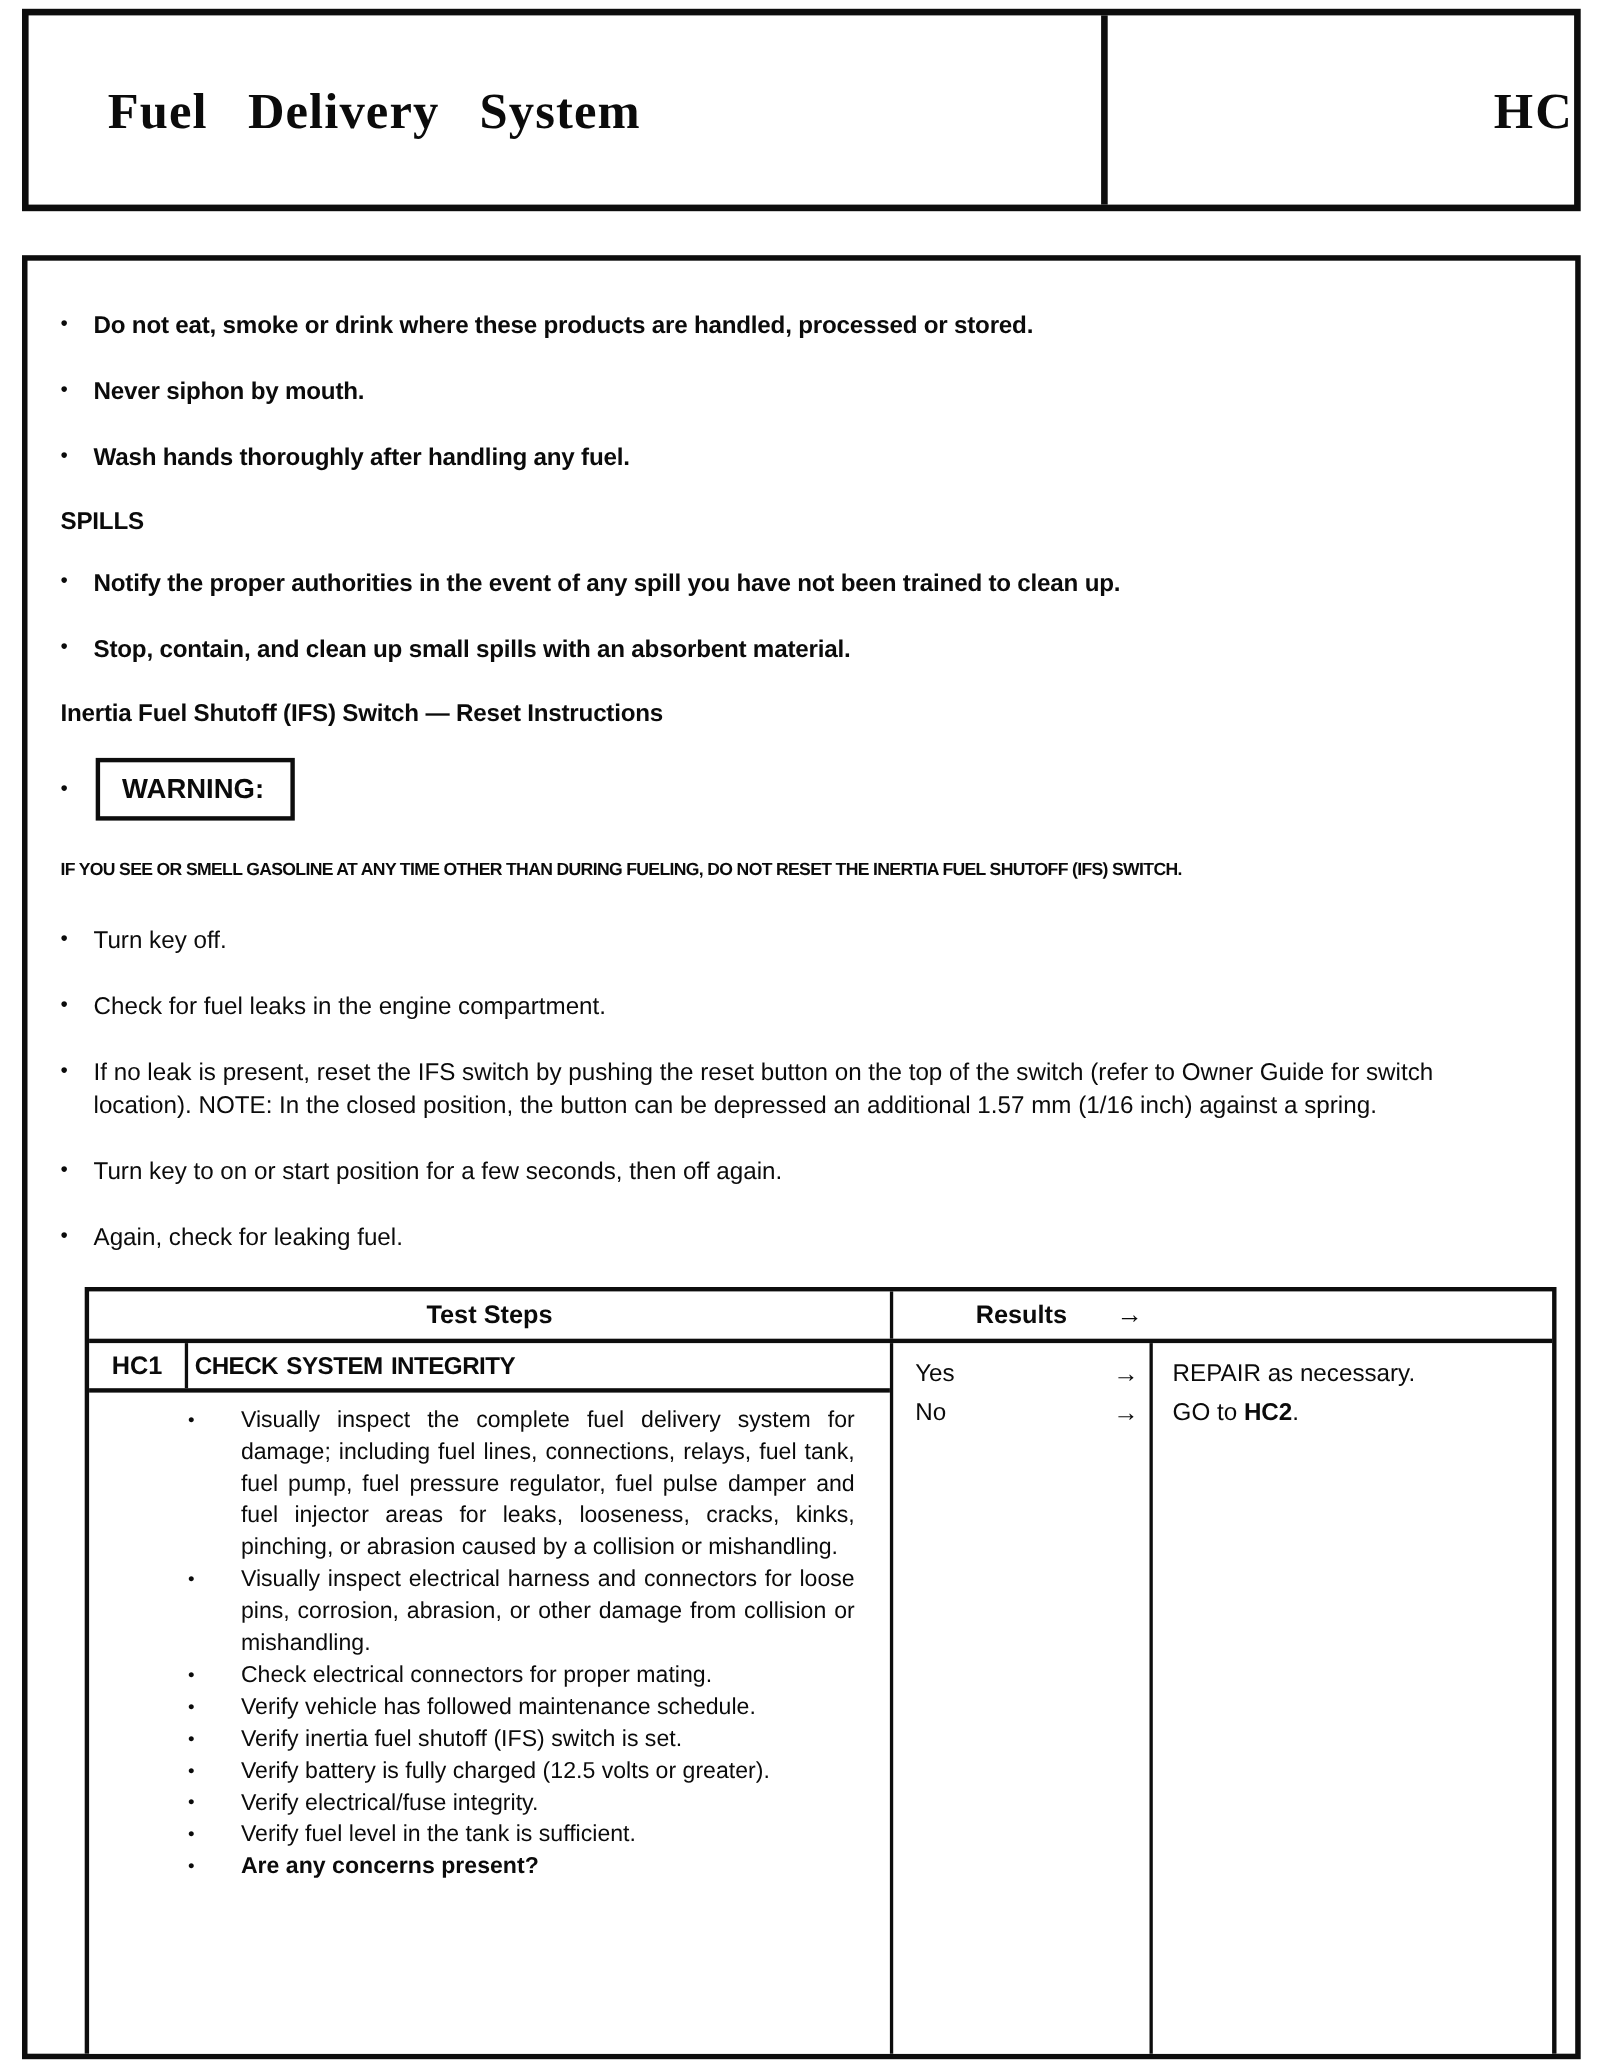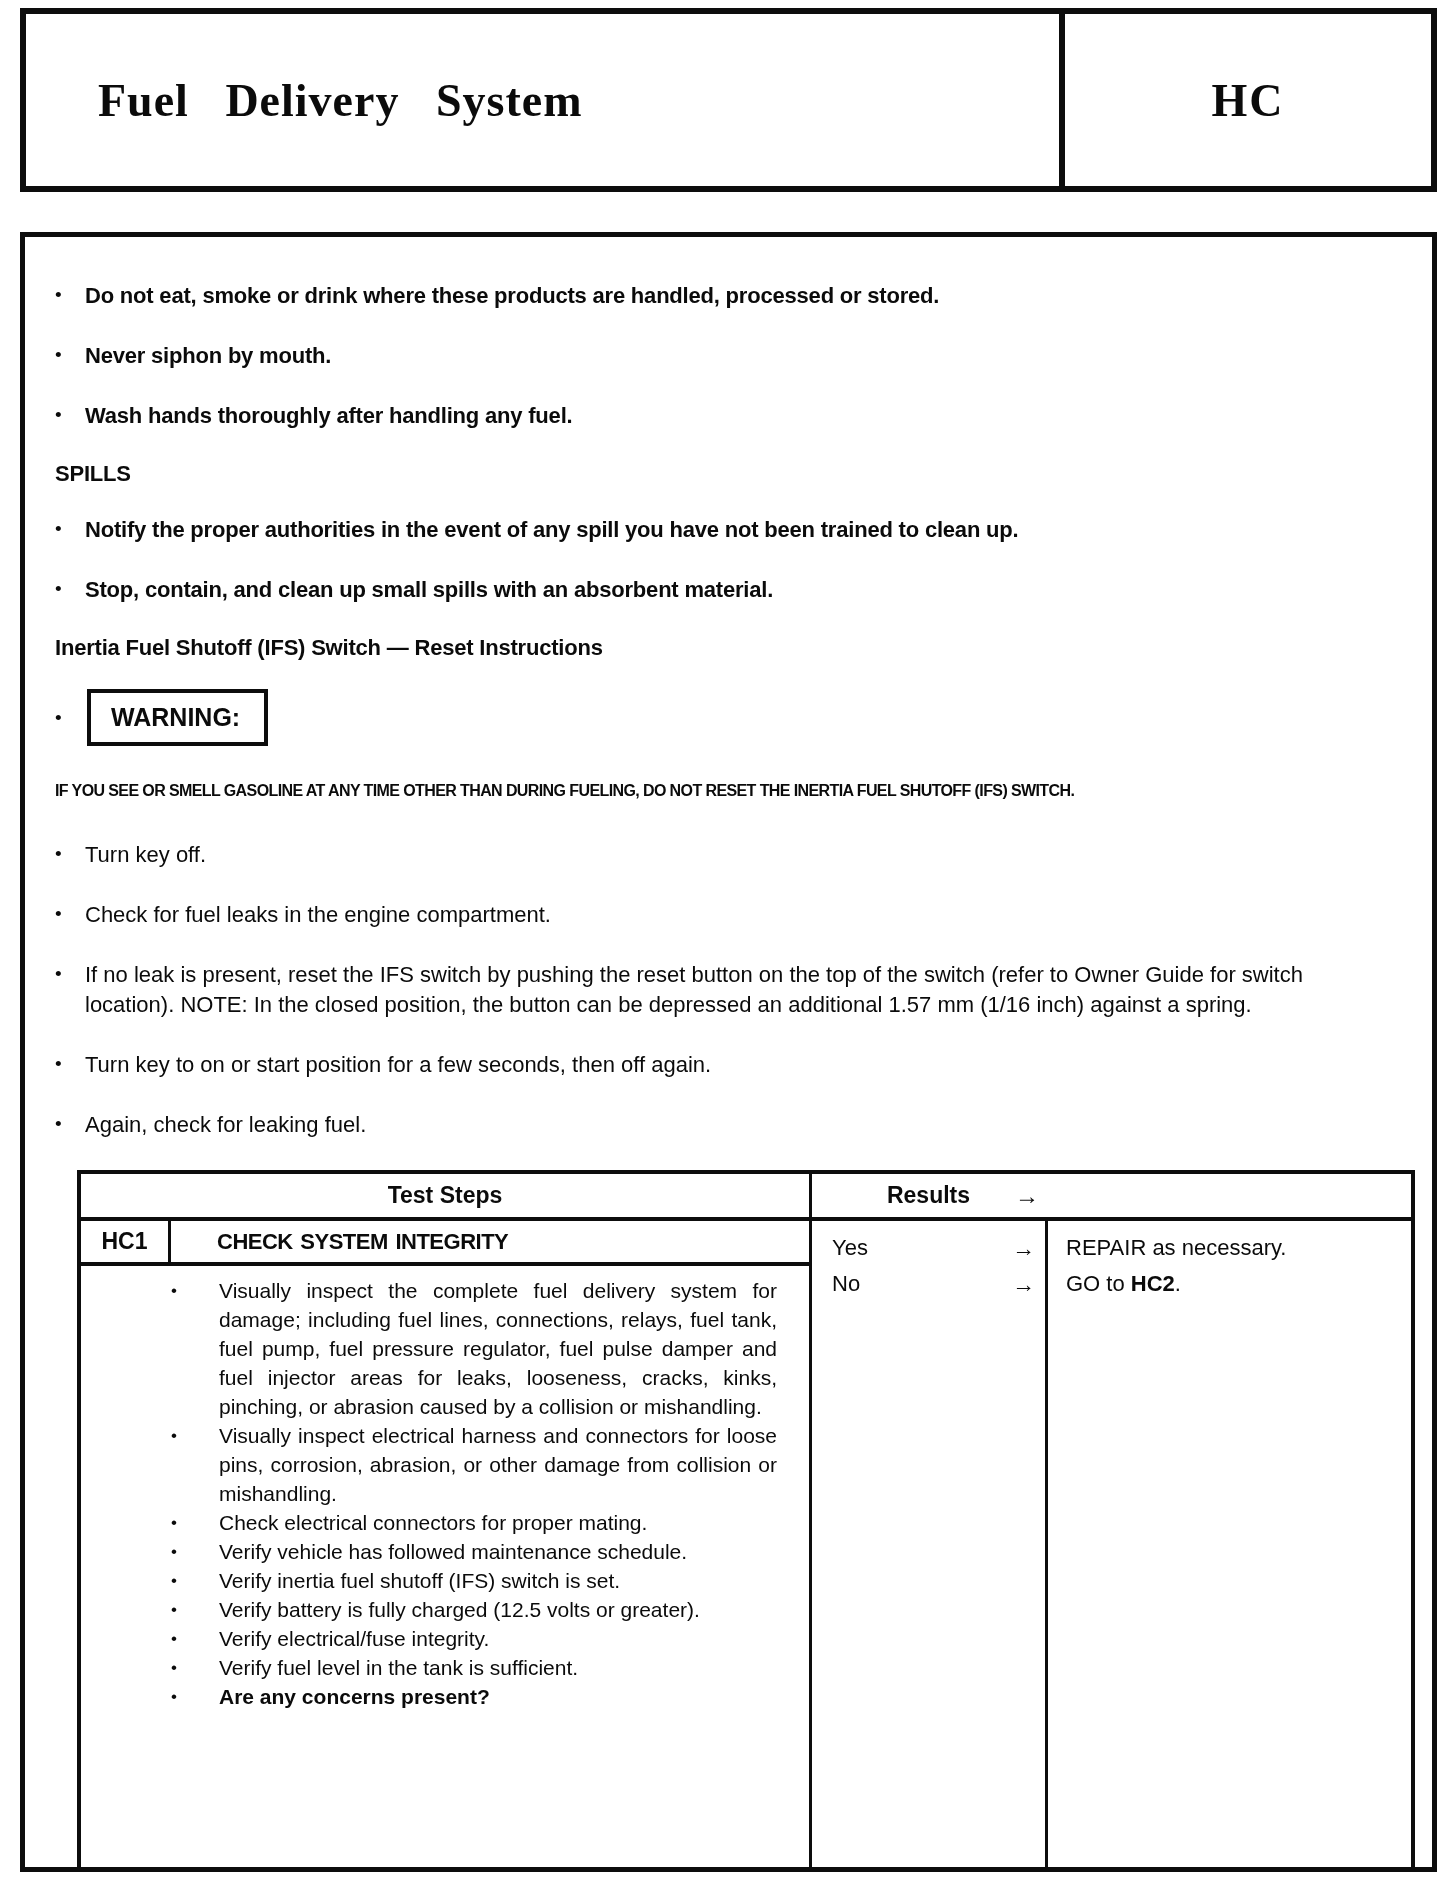--- a/index.html
+++ b/index.html
@@ -30,24 +30,24 @@
   }
   .header-title-cell h1 {
     margin:0;
     font-family:"Liberation Serif", serif;
     font-weight:bold;
     font-size:46px;
     letter-spacing:1px;
     word-spacing:24px;
   }
   .header-code-cell {
-    width:372px;
+    width:430px;
     border-left:6px solid #0d0d0d;
     box-sizing:border-box;
-    display:flex; align-items:center; justify-content:center;
+    display:flex; align-items:center; justify-content:flex-end;
   }
   .header-code {
     font-family:"Liberation Serif", serif;
     font-weight:bold;
     font-size:46px;
     letter-spacing:2px;
   }
 
   
   .content-box {
@@ -102,21 +102,21 @@
   .tc1 { width:728px; box-sizing:border-box; }
   .tc2 { width:236px; border-left:3px solid #0d0d0d; box-sizing:border-box; position:relative; }
   .tc3 { flex:1; border-left:3px solid #0d0d0d; box-sizing:border-box; }
   .th {
     display:flex; align-items:center; justify-content:center;
     font-weight:bold; font-size:23px;
   }
   .results-h .arr { position:absolute; right:6px; top:50%; transform:translateY(-50%); font-weight:normal; font-size:24px; }
   .tbody { flex:1; }
 
-  .hc1row { display:flex; height:45px; border-bottom:4px solid #0d0d0d; box-sizing:border-box;gap:40px; }
+  .hc1row { display:flex; height:45px; border-bottom:4px solid #0d0d0d; box-sizing:border-box; }
   .hc1id {
     width:90px; border-right:3px solid #0d0d0d; box-sizing:border-box;
     display:flex; align-items:center; justify-content:center;
     font-weight:bold; font-size:23px;
   }
   .hc1title {
     flex:1; display:flex; align-items:center;
     padding-left:6px;
     font-weight:bold; font-size:22px; letter-spacing:-0.5px; word-spacing:2px;
   }

